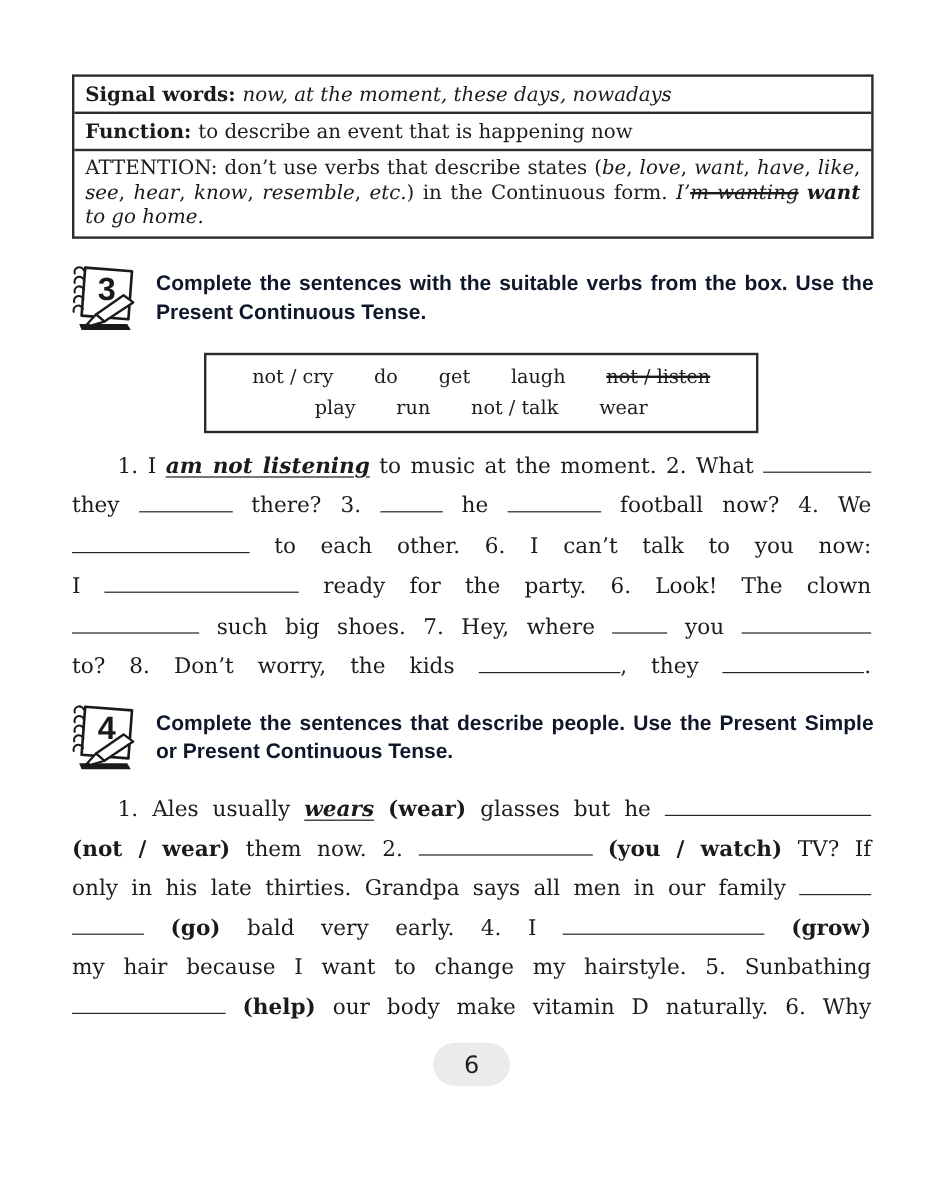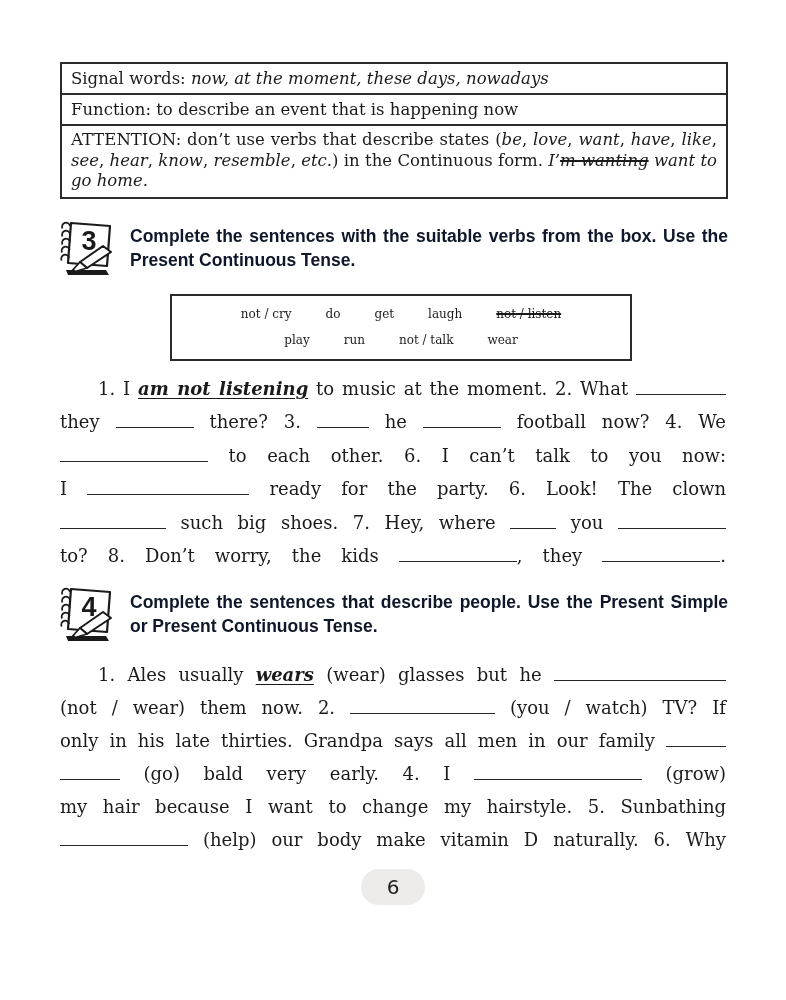--- a/index.html
+++ b/index.html
@@ -15,29 +15,29 @@
   .info-row.tall{text-align:justify;line-height:20.5px;padding:4px 9px 5px;}
   
   .ex-header{display:flex;align-items:flex-start;gap:10px;margin:20px 58px 0 56px;}
   .ex-icon{width:64px;height:62px;flex:none;}
   .ex-title{
     font-family:"Liberation Sans","DejaVu Sans",sans-serif;font-weight:bold;
     font-size:17.5px;line-height:24px;text-align:justify;padding-top:5px;color:#0f172a;
   }
   
   .word-box{border:2px solid #2b2b2b;width:458px;margin:13px 0 0 170px;padding:5px 0 6px;
-    font-size:12px;line-height:26px;}
+    font-size:16px;line-height:26px;}
   .word-row{display:flex;justify-content:center;gap:34px;}
   .word-row .st{text-decoration:line-through;text-decoration-thickness:1.6px;}
   
   .para{margin:11px 60px 0 60px;font-size:18px;}
   .line{text-align:justify;text-align-last:justify;line-height:33.5px;}
   .para.tight .line{line-height:33px;}
   .line.indent{text-indent:38px;}
-  .b{font-weight:normal;}
+  .b{font-weight:bold;}
   .i{font-style:italic;}
   .u{text-decoration-line:underline;text-decoration-thickness:1.3px;text-underline-offset:3px;}
   .s{text-decoration-line:line-through;text-decoration-thickness:1.6px;}
   .i.s{text-decoration-line:line-through;}
   .i.u{text-decoration-line:underline;font-weight:bold;}
   .blank{display:inline-block;border-bottom:1.6px solid #242424;height:17px;vertical-align:baseline;}
   
   .pill{width:64px;height:36px;background:#edebe9;border-radius:18px;margin:13px auto 0;
     display:flex;align-items:center;justify-content:center;
     font-family:"DejaVu Sans","Liberation Sans",sans-serif;font-size:20px;color:#222;}

